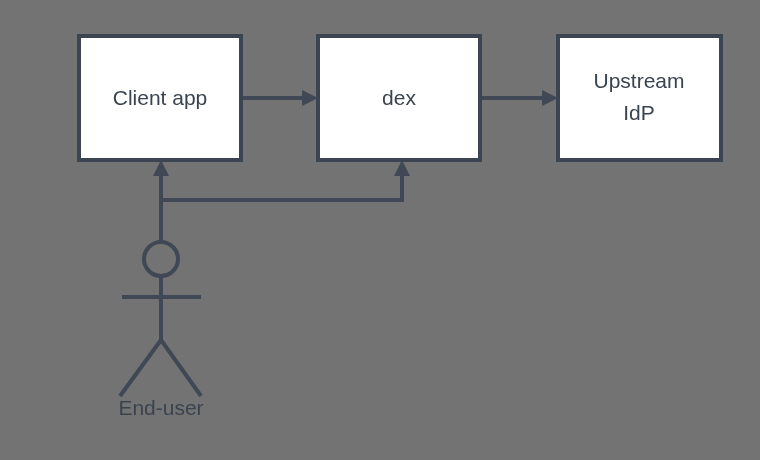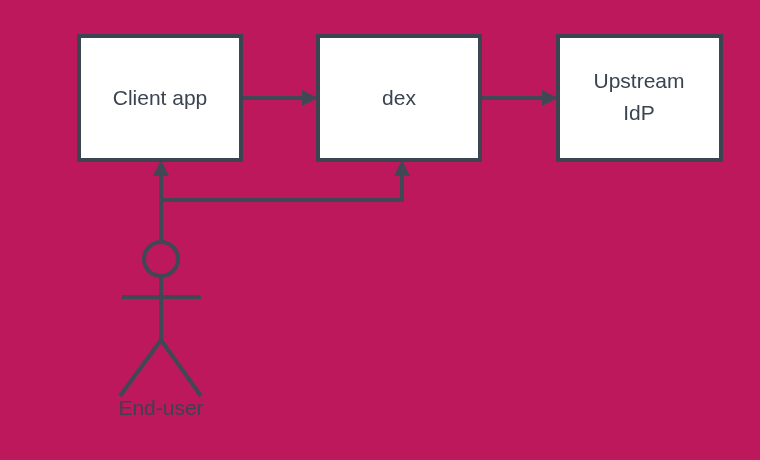--- a/index.html
+++ b/index.html
@@ -8,21 +8,21 @@
     padding: 0;
     background: #ffffff;
   }
   body {
     font-family: "Liberation Sans", sans-serif;
   }
   #canvas {
     position: relative;
     width: 760px;
     height: 460px;
-    background: #be185d;
+    background: #737373;
     overflow: hidden;
   }
   #diagram-svg {
     position: absolute;
     top: 0;
     left: 0;
     width: 760px;
     height: 460px;
   }
   .node-box {

